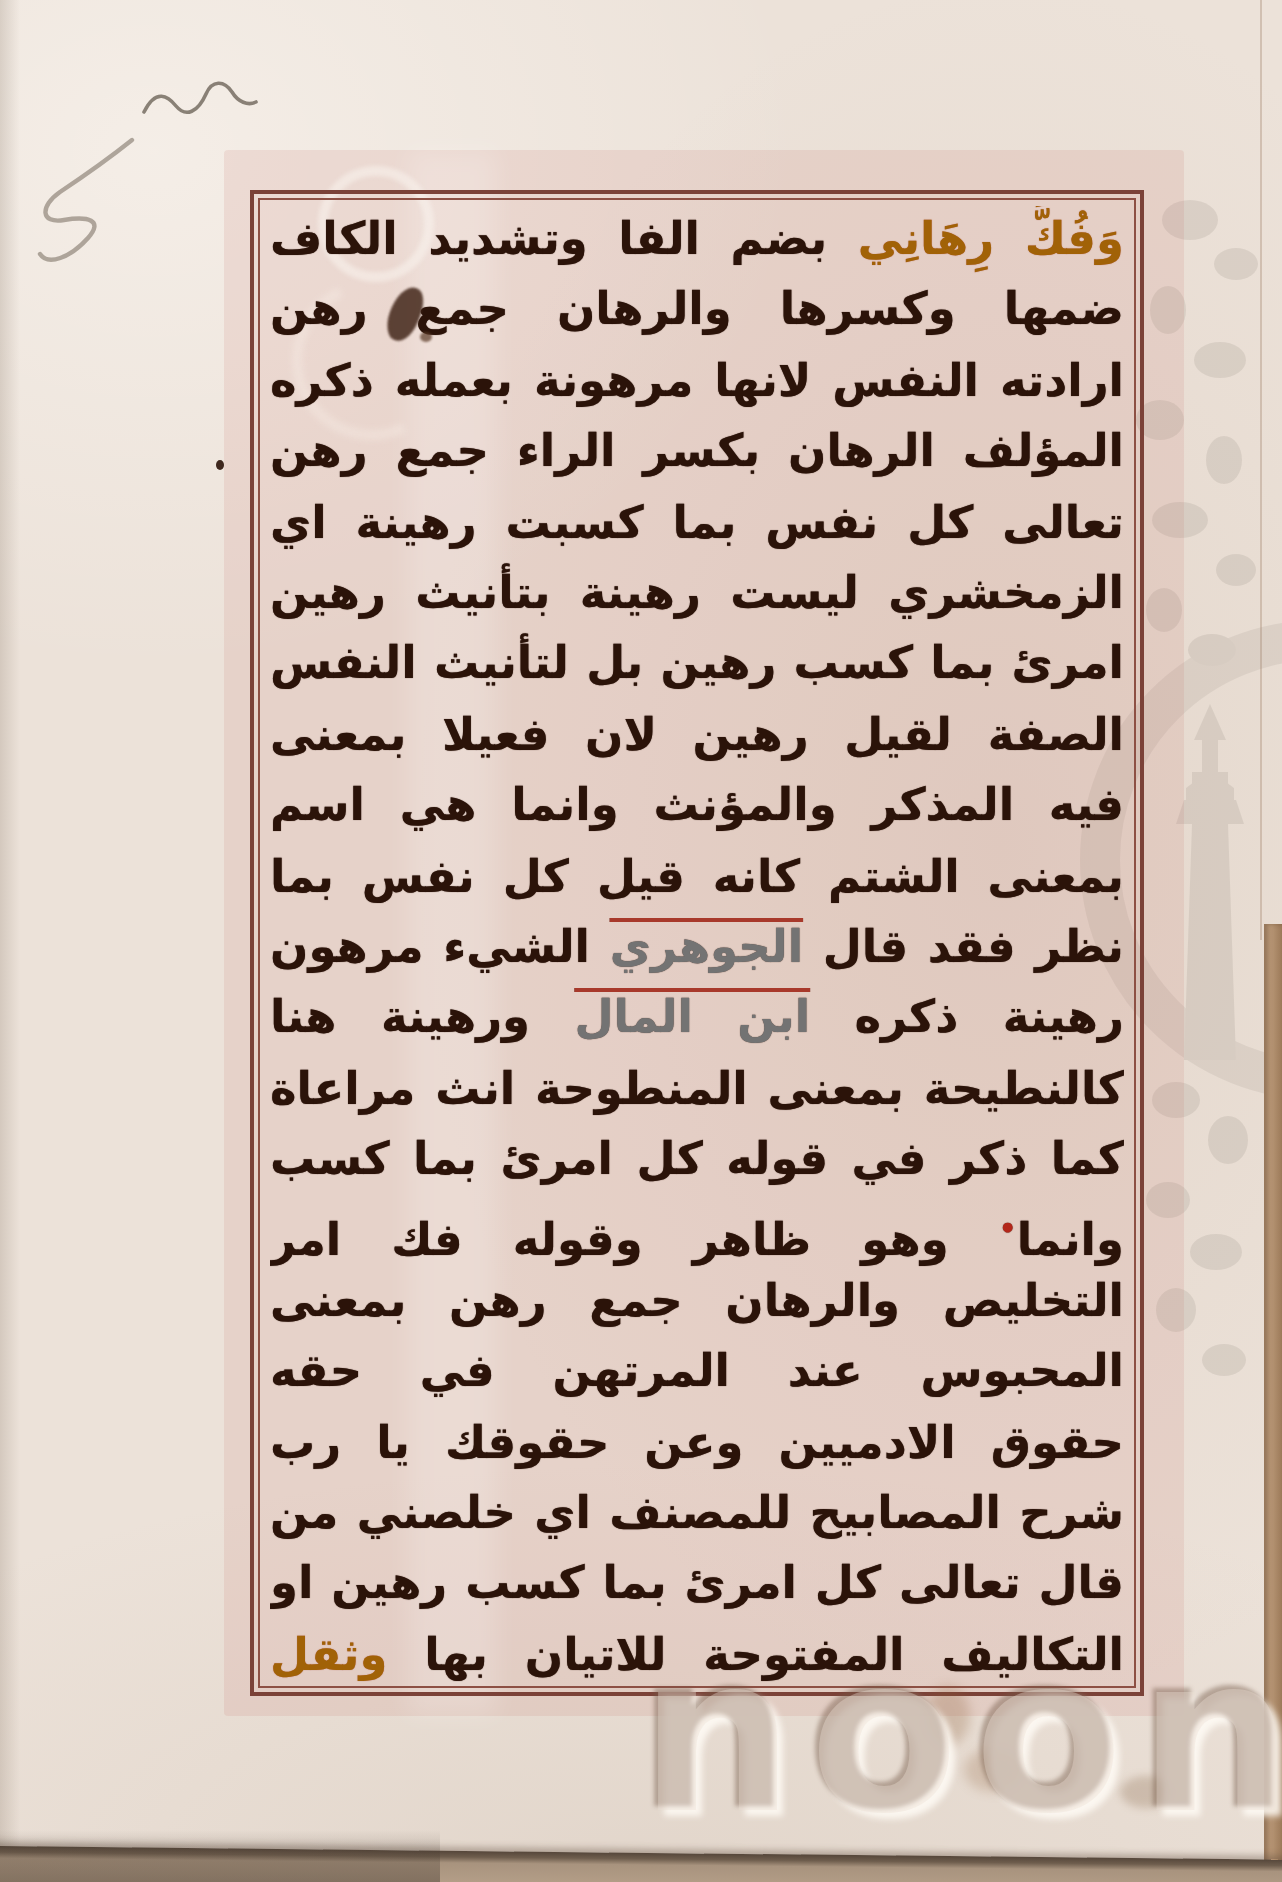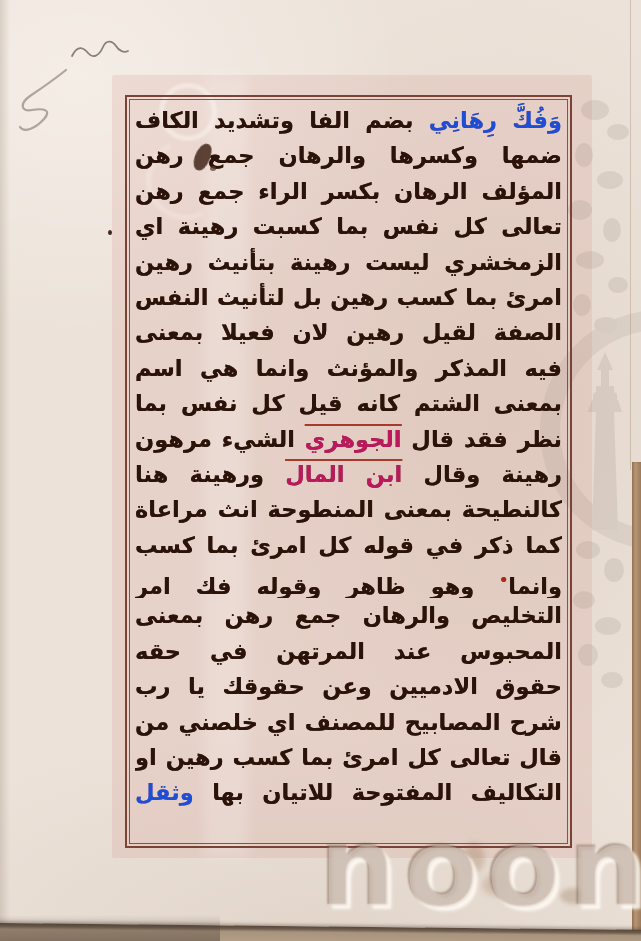--- a/index.html
+++ b/index.html
@@ -29,22 +29,22 @@
   
   .frame{position:absolute;left:125px;top:95px;width:447px;height:753px;
     border:2px solid #7b4238;box-sizing:border-box;}
   .frame::before{content:"";position:absolute;inset:2px;border:1px solid #8d5044;}
   .text-area{position:absolute;inset:6px 8px 4px 8px;direction:rtl;overflow:hidden;}
   .ms-line{height:35.4px;line-height:35.4px;overflow:hidden;
     text-align:justify;text-align-last:justify;
     font-size:22.5px;font-weight:bold;color:#2b1309;
     text-shadow:0 0 0.5px rgba(43,19,9,0.8);}
   .seg-ink{color:#2b1309;}
-  .seg-rubric{color:#1d4ed8;text-shadow:0 0 0.5px rgba(168,57,43,0.7);}
-  .seg-ovl{color:#be185d;text-decoration:overline;text-decoration-color:#a8392b;text-decoration-thickness:2px;}
+  .seg-rubric{color:#a16207;text-shadow:0 0 0.5px rgba(168,57,43,0.7);}
+  .seg-ovl{color:#737373;text-decoration:overline;text-decoration-color:#a8392b;text-decoration-thickness:2px;}
   .seg-dot{color:#b3271a;font-size:14px;vertical-align:super;}
   
   .ink-blot{position:absolute;left:195px;top:143px;width:15px;height:28px;border-radius:60% 40% 55% 45%;
     background:#43271a;opacity:0.85;transform:rotate(18deg);filter:blur(0.6px);}
   .ink-blot-satellite{position:absolute;left:210px;top:166px;width:6px;height:5px;border-radius:50%;
     background:#5a3a26;opacity:0.7;filter:blur(0.5px);}
   .margin-dot{position:absolute;left:108px;top:230px;width:4px;height:5px;border-radius:50%;
     background:#2b1309;opacity:0.9;}
   .stain-a{position:absolute;left:463px;top:843px;width:22px;height:30px;border-radius:50%;
     background:#8a5a33;opacity:0.25;filter:blur(3px);}
@@ -113,29 +113,30 @@
 
   <svg style="position:absolute;left:8px;top:28px;" width="140" height="110" viewBox="0 0 140 110">
     <path d="M64,28 c6,-12 12,-8 16,-3 c5,6 11,3 15,-6 c3,-7 9,-7 13,-1 c3,5 8,7 12,5" fill="none" stroke="#6e655a" stroke-width="1.8" opacity="0.8" stroke-linecap="round"></path>
     <path d="M58,42 c-10,8 -24,18 -36,26 c-10,7 -10,16 2,14 c12,-2 20,0 12,9 c-9,10 -20,14 -24,8" fill="none" stroke="#75695c" stroke-width="2.2" opacity="0.55" stroke-linecap="round"></path>
   </svg>
 
   <div class="frame">
     <div class="text-area">
         <div class="ms-line"><span class="seg-rubric">وَفُكَّ رِهَانِي </span><span class="seg-ink">بضم الفا وتشديد الكاف المفتوحة ويجوز</span></div>
         <div class="ms-line"><span class="seg-ink">ضمها وكسرها والرهان جمع رهن ومصدر راهنه ايضا</span></div>
+        <div class="ms-line"><span class="seg-ink">ارادته النفس لانها مرهونة بعمله ذكره </span></div>
         <div class="ms-line"><span class="seg-ink">المؤلف الرهان بكسر الراء جمع رهن كجبل وجبال يريد قوله</span></div>
         <div class="ms-line"><span class="seg-ink">تعالى كل نفس بما كسبت رهينة اي رهن بعملها قال</span></div>
         <div class="ms-line"><span class="seg-ink">الزمخشري ليست رهينة بتأنيث رهين في قوله كل</span></div>
         <div class="ms-line"><span class="seg-ink">امرئ بما كسب رهين بل لتأنيث النفس لانه لو قصد</span></div>
         <div class="ms-line"><span class="seg-ink">الصفة لقيل رهين لان فعيلا بمعنى مفعول يستوي</span></div>
         <div class="ms-line"><span class="seg-ink">فيه المذكر والمؤنث وانما هي اسم بمعنى الرهن كالشتيمة</span></div>
         <div class="ms-line"><span class="seg-ink">بمعنى الشتم كانه قيل كل نفس بما كسبت رهين انتهى</span></div>
         <div class="ms-line"><span class="seg-ink">نظر فقد قال </span><span class="seg-ovl">الجوهري</span><span class="seg-ink"> الشيء مرهون ورهن والانثى</span></div>
-        <div class="ms-line"><span class="seg-ink">رهينة وقال </span><span class="seg-ovl">ابن المال</span><span class="seg-ink"> ورهينة هنا بمعنى مرهونة</span></div>
+        <div class="ms-line"><span class="seg-ink">رهينة ذكره </span><span class="seg-ovl">ابن المال</span><span class="seg-ink"> ورهينة هنا بمعنى مرهونة</span></div>
         <div class="ms-line"><span class="seg-ink">كالنطيحة بمعنى المنطوحة انث مراعاة لقوله كل نفس</span></div>
         <div class="ms-line"><span class="seg-ink">كما ذكر في قوله كل امرئ بما كسب رهين مراعاة لامرئ</span></div>
         <div class="ms-line"><span class="seg-ink">وانما</span><span class="seg-dot">•</span><span class="seg-ink"> وهو ظاهر وقوله فك امر مخاطب من الفك وهو</span></div>
         <div class="ms-line"><span class="seg-ink">التخليص والرهان جمع رهن بمعنى المرهون وهو المال</span></div>
         <div class="ms-line"><span class="seg-ink">المحبوس عند المرتهن في حقه فالمعنى خلص رقبتي عن</span></div>
         <div class="ms-line"><span class="seg-ink">حقوق الادميين وعن حقوقك يا رب وعن الذنوب وفي</span></div>
         <div class="ms-line"><span class="seg-ink">شرح المصابيح للمصنف اي خلصني من عقوبة الذنوب</span></div>
         <div class="ms-line"><span class="seg-ink">قال تعالى كل امرئ بما كسب رهين او خلصني من عهدة</span></div>
         <div class="ms-line"><span class="seg-ink">التكاليف المفتوحة للاتيان بها </span><span class="seg-rubric">وثقل ميزاني</span></div>
       </div>

